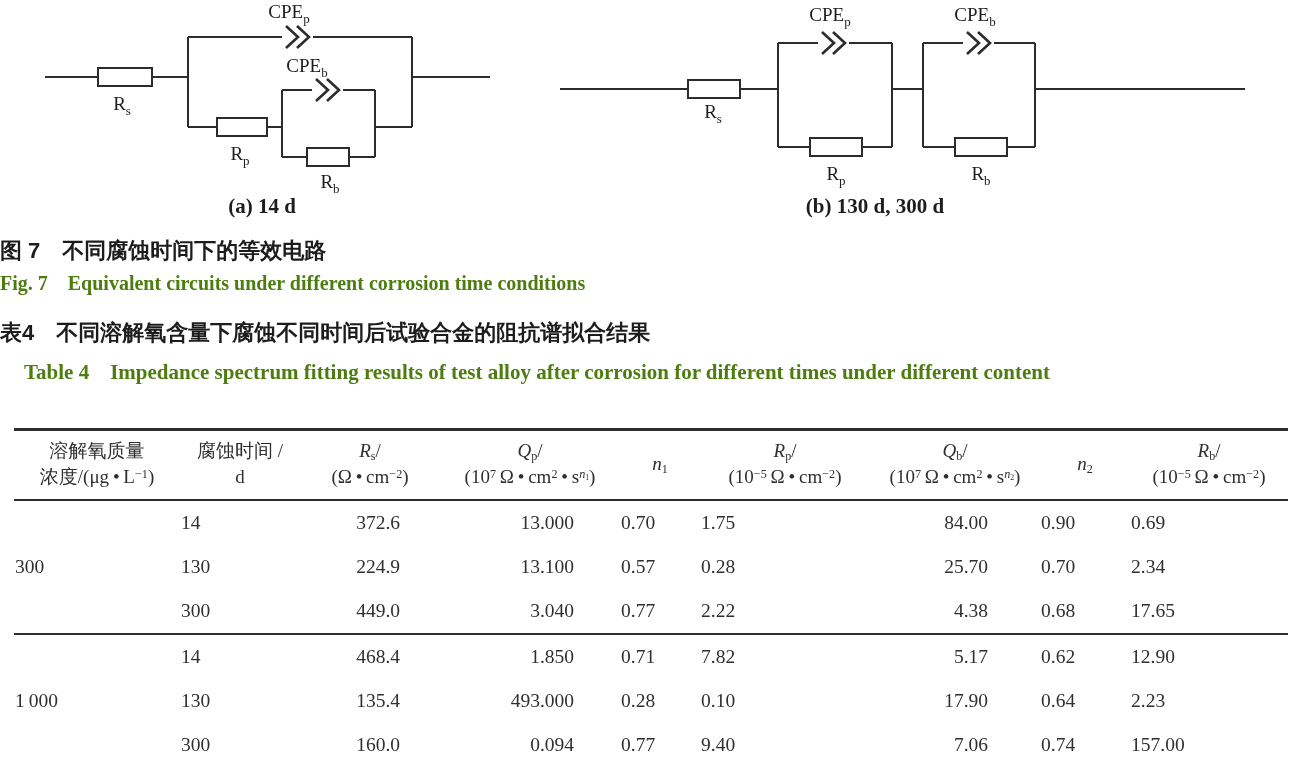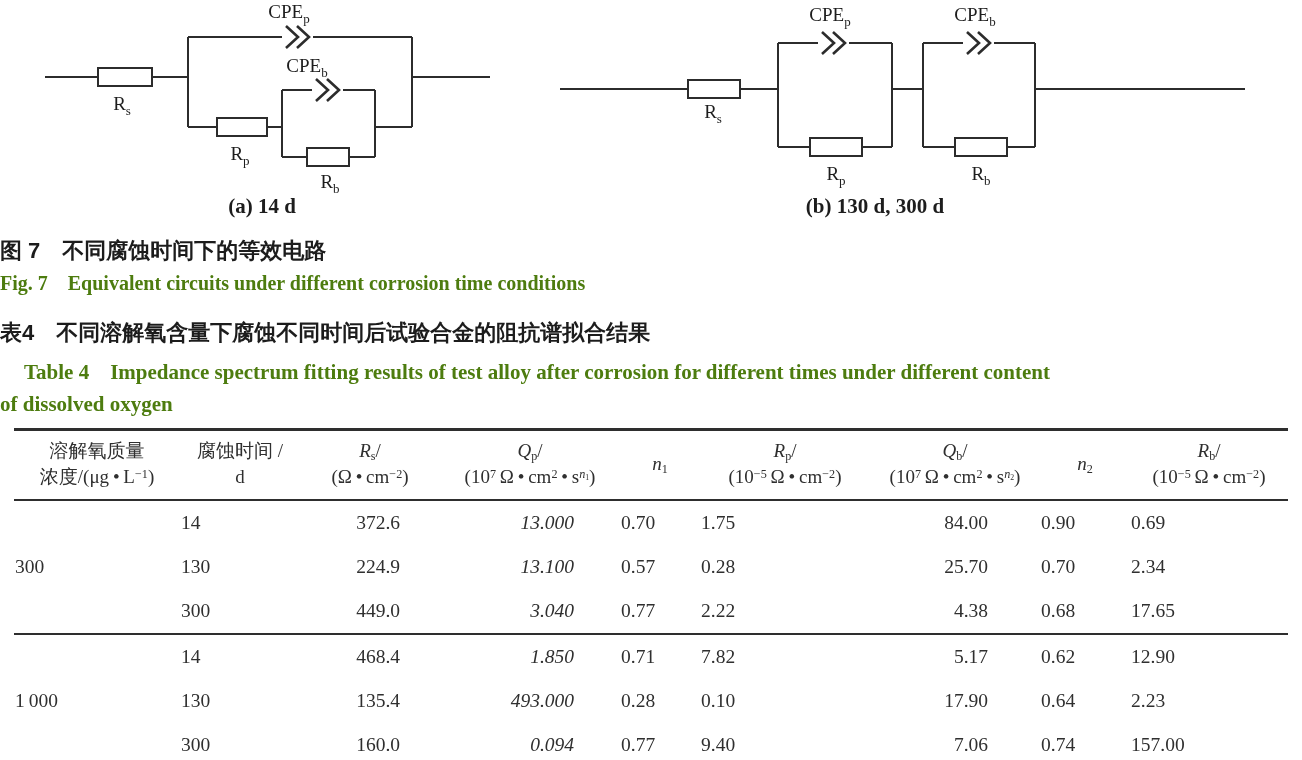--- a/index.html
+++ b/index.html
@@ -27,21 +27,21 @@
         table-layout:fixed;border-top:3px solid #2e2e2e;border-bottom:4px solid #191919;
         font-family:"Liberation Serif",serif;}
   table.dtable thead tr{border-bottom:2px solid #2e2e2e;}
   table.dtable tbody.g1{border-bottom:2px solid #2e2e2e;}
   .dtable th{font-weight:normal;text-align:center;vertical-align:middle;
         font-size:19px;padding:7px 0 9px;color:#2f2f2f;}
   .dtable .h1,.dtable .h2{line-height:26px;white-space:pre;}
   .dtable td{height:42px;font-size:19.5px;vertical-align:middle;text-align:left;white-space:pre;}
   .dtable td.ra2{text-align:left;padding-right:56px;margin-top:19px;}
   .dtable td.ra3{text-align:right;padding-right:40px;}
-  .dtable td.ra4{text-align:right;padding-right:46px;font-style:italic;}
+  .dtable td.ra4{text-align:right;padding-right:46px;}
   .dtable td.ra7{text-align:right;padding-right:52px;}
   sup{position:relative;top:-0.45em;font-size:64%;line-height:0;vertical-align:baseline;}
   sub{position:relative;top:0.28em;font-size:64%;line-height:0;vertical-align:baseline;}
 </style>
 </head>
 <body>
 
 <div class="page">
 
   <svg class="circuits" width="1302" height="226" viewBox="0 0 1302 226">
@@ -110,21 +110,20 @@
       <text x="836" y="180" text-anchor="middle"><tspan>R</tspan><tspan class="sub" dy="5">p</tspan></text>
       <text x="981" y="180" text-anchor="middle"><tspan>R</tspan><tspan class="sub" dy="5">b</tspan></text>
       <text x="875" y="213" text-anchor="middle" class="subcap">(b) 130 d, 300 d</text>
     </g>
   </svg>
 
   <div class="cap zh figcap-zh">图 7 不同腐蚀时间下的等效电路</div>
   <div class="cap en figcap-en">Fig. 7 Equivalent circuits under different corrosion time conditions</div>
   <div class="cap zh tabcap-zh">表4 不同溶解氧含量下腐蚀不同时间后试验合金的阻抗谱拟合结果</div>
   <div class="cap en tabcap-en1">Table 4 Impedance spectrum fitting results of test alloy after corrosion for different times under different content</div>
-  <div class="cap en tabcap-en2">of dissolved oxygen</div>
 
   <table class="dtable">
     <colgroup>
       <col style="width:166px">
         <col style="width:120px">
         <col style="width:140px">
       <col style="width:180px">
         <col style="width:80px">
         <col style="width:170px">
       <col style="width:170px">

